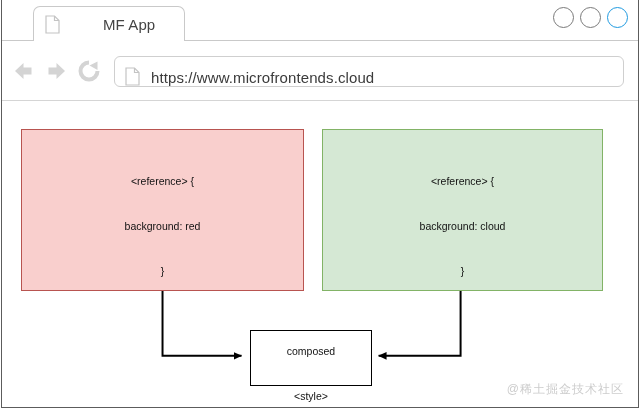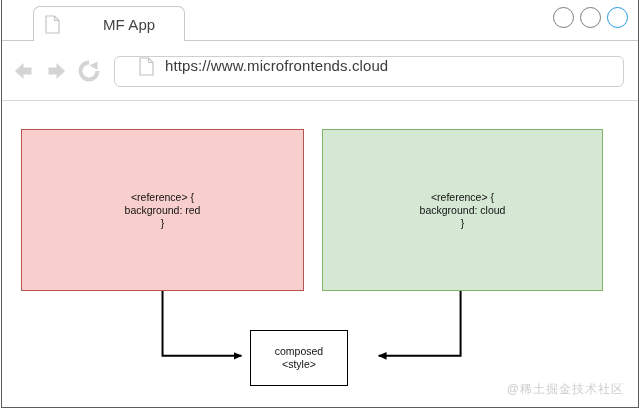--- a/index.html
+++ b/index.html
@@ -121,22 +121,22 @@
   }
   .nav-icon svg { display: block; }
   .reload-icon { margin-left: 4px; margin-right: 12px; }
   .urlbar {
     flex: 1;
     height: 31px;
     border: 1px solid #cfcfcf;
     border-radius: 6px;
     background: #ffffff;
     display: flex;
-    align-items: flex-start;
-    padding-left: 24px;
+    align-items: flex-end;
+    padding-left: 10px;
     box-sizing: border-box;
   }
   .url-text {
     margin-left: 11px;
     font-size: 15px;
     color: #3b3b3b;
     letter-spacing: 0.1px;
   }
 
   
@@ -180,27 +180,27 @@
     left: 320px;
     top: 28px;
     width: 281px;
     height: 162px;
     background: #d5e8d4;
     border: 1px solid #82b366;
   }
   .node-composed {
     left: 248px;
     top: 229px;
-    width: 98px;
+    width: 122px;
     height: 56px;
     background: #ffffff;
     border: 1.5px solid #000000;
     font-size: 10.5px;
   }
-  .node-line { display: block; white-space: pre; }
+  .node-line { display: block; white-space: pre; margin-top: 32px; }
   .edges {
     position: absolute;
     left: 0;
     top: 0;
     width: 100%;
     height: 100%;
     pointer-events: none;
   }
   .watermark {
     position: absolute;

